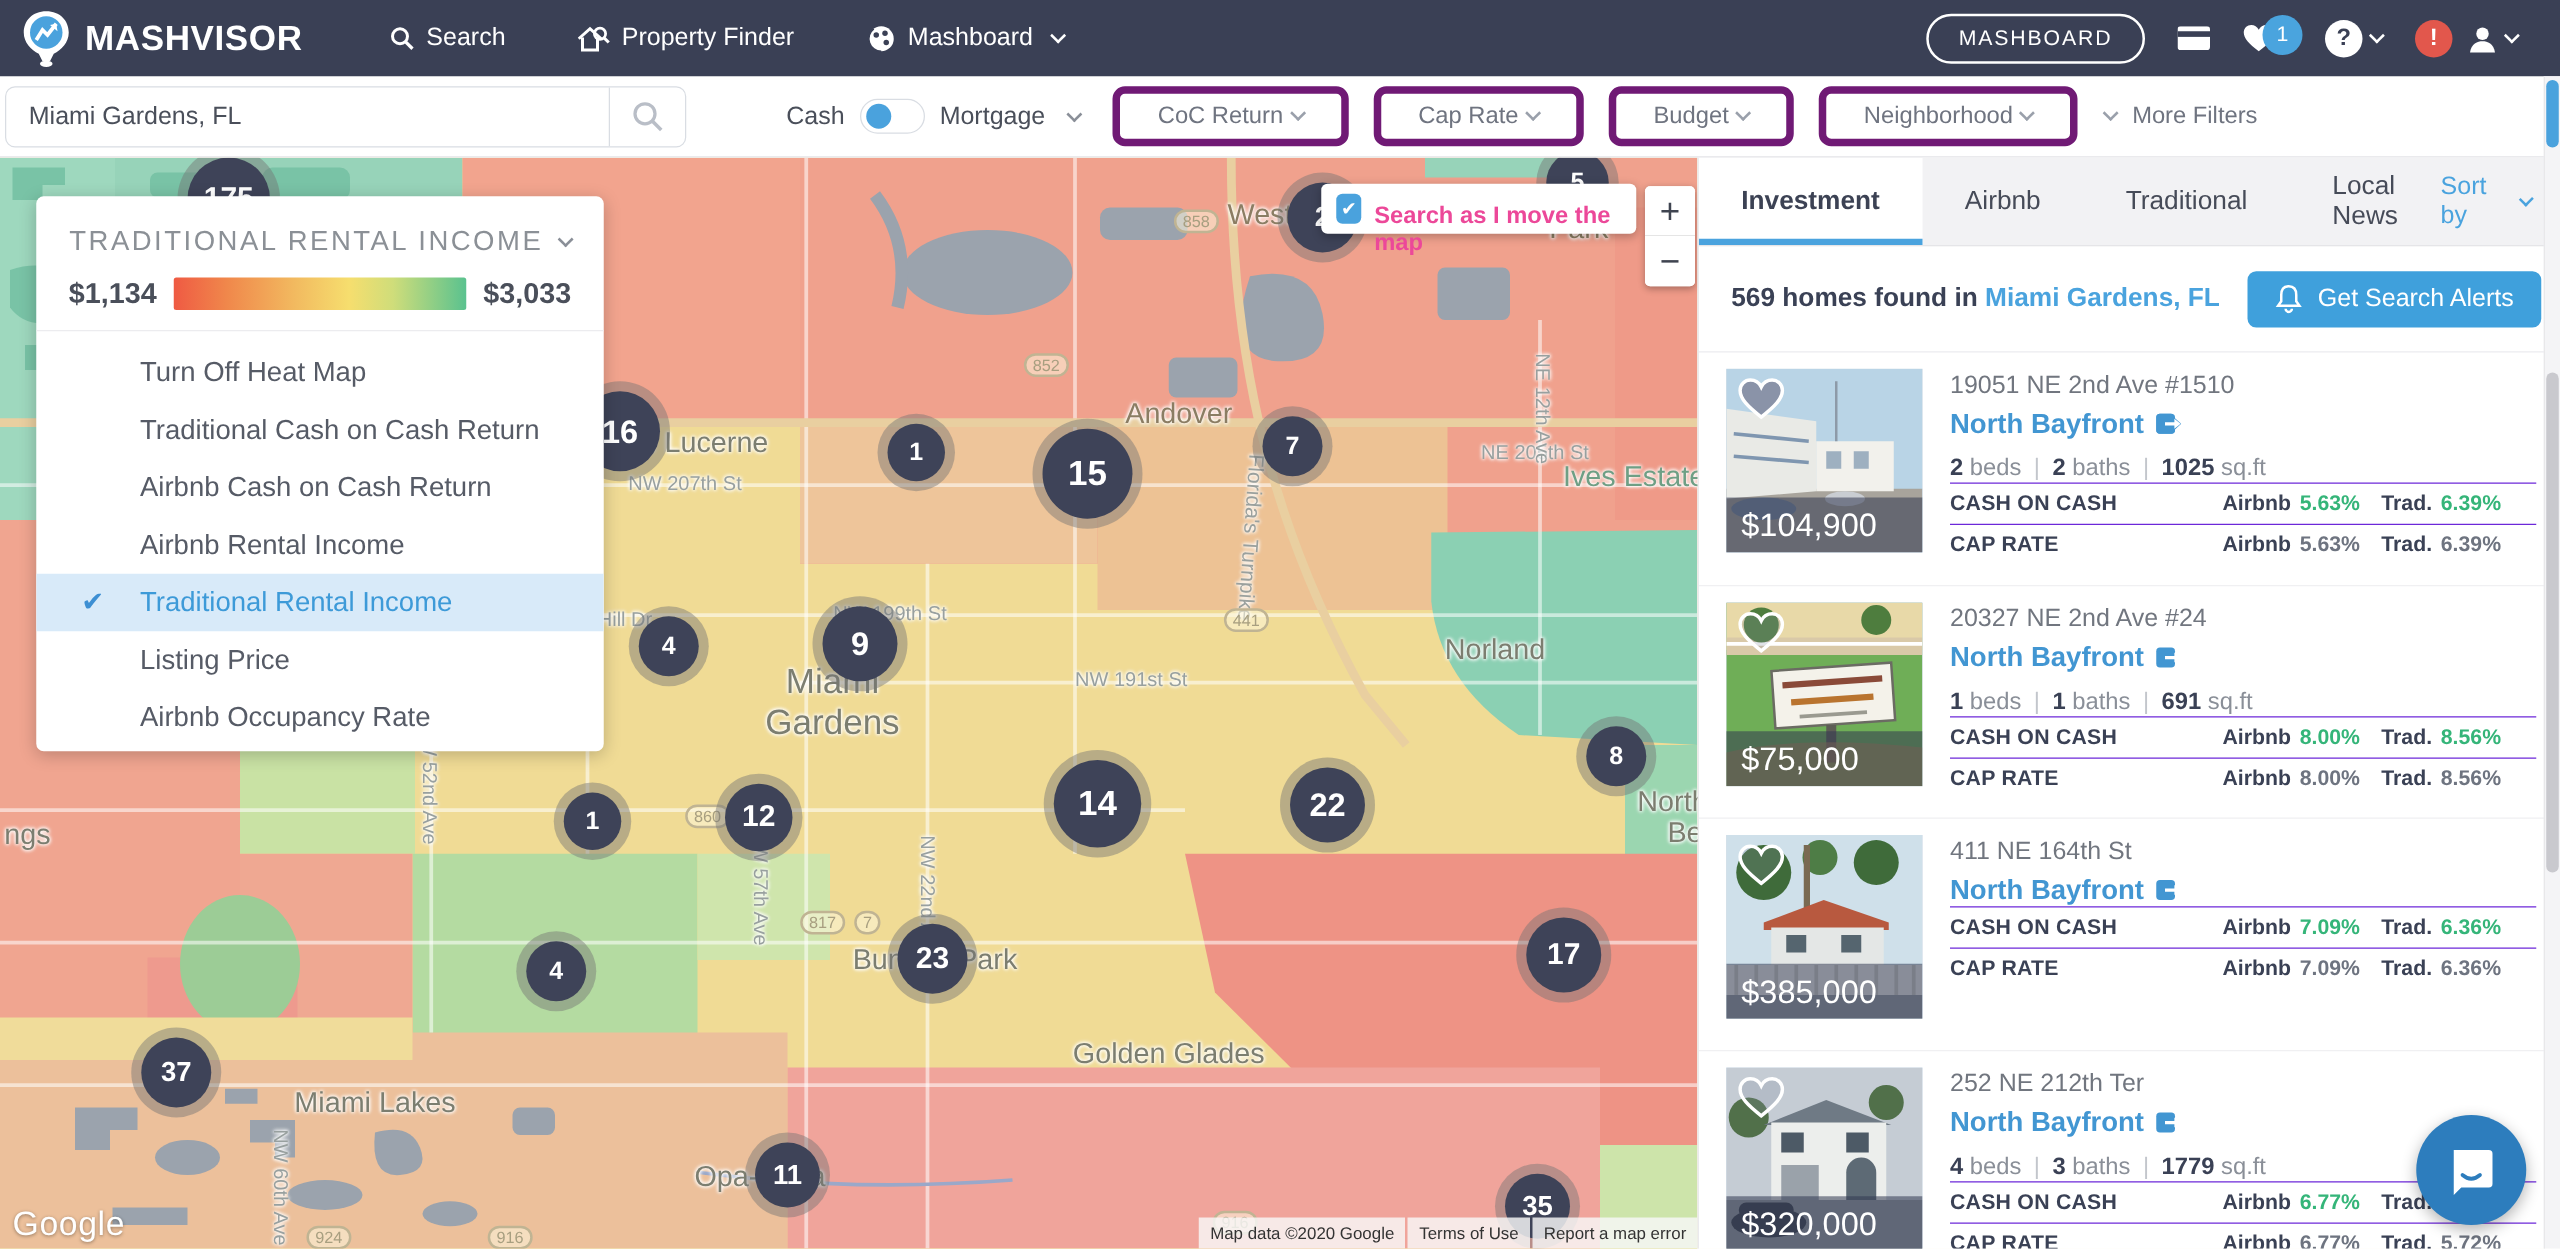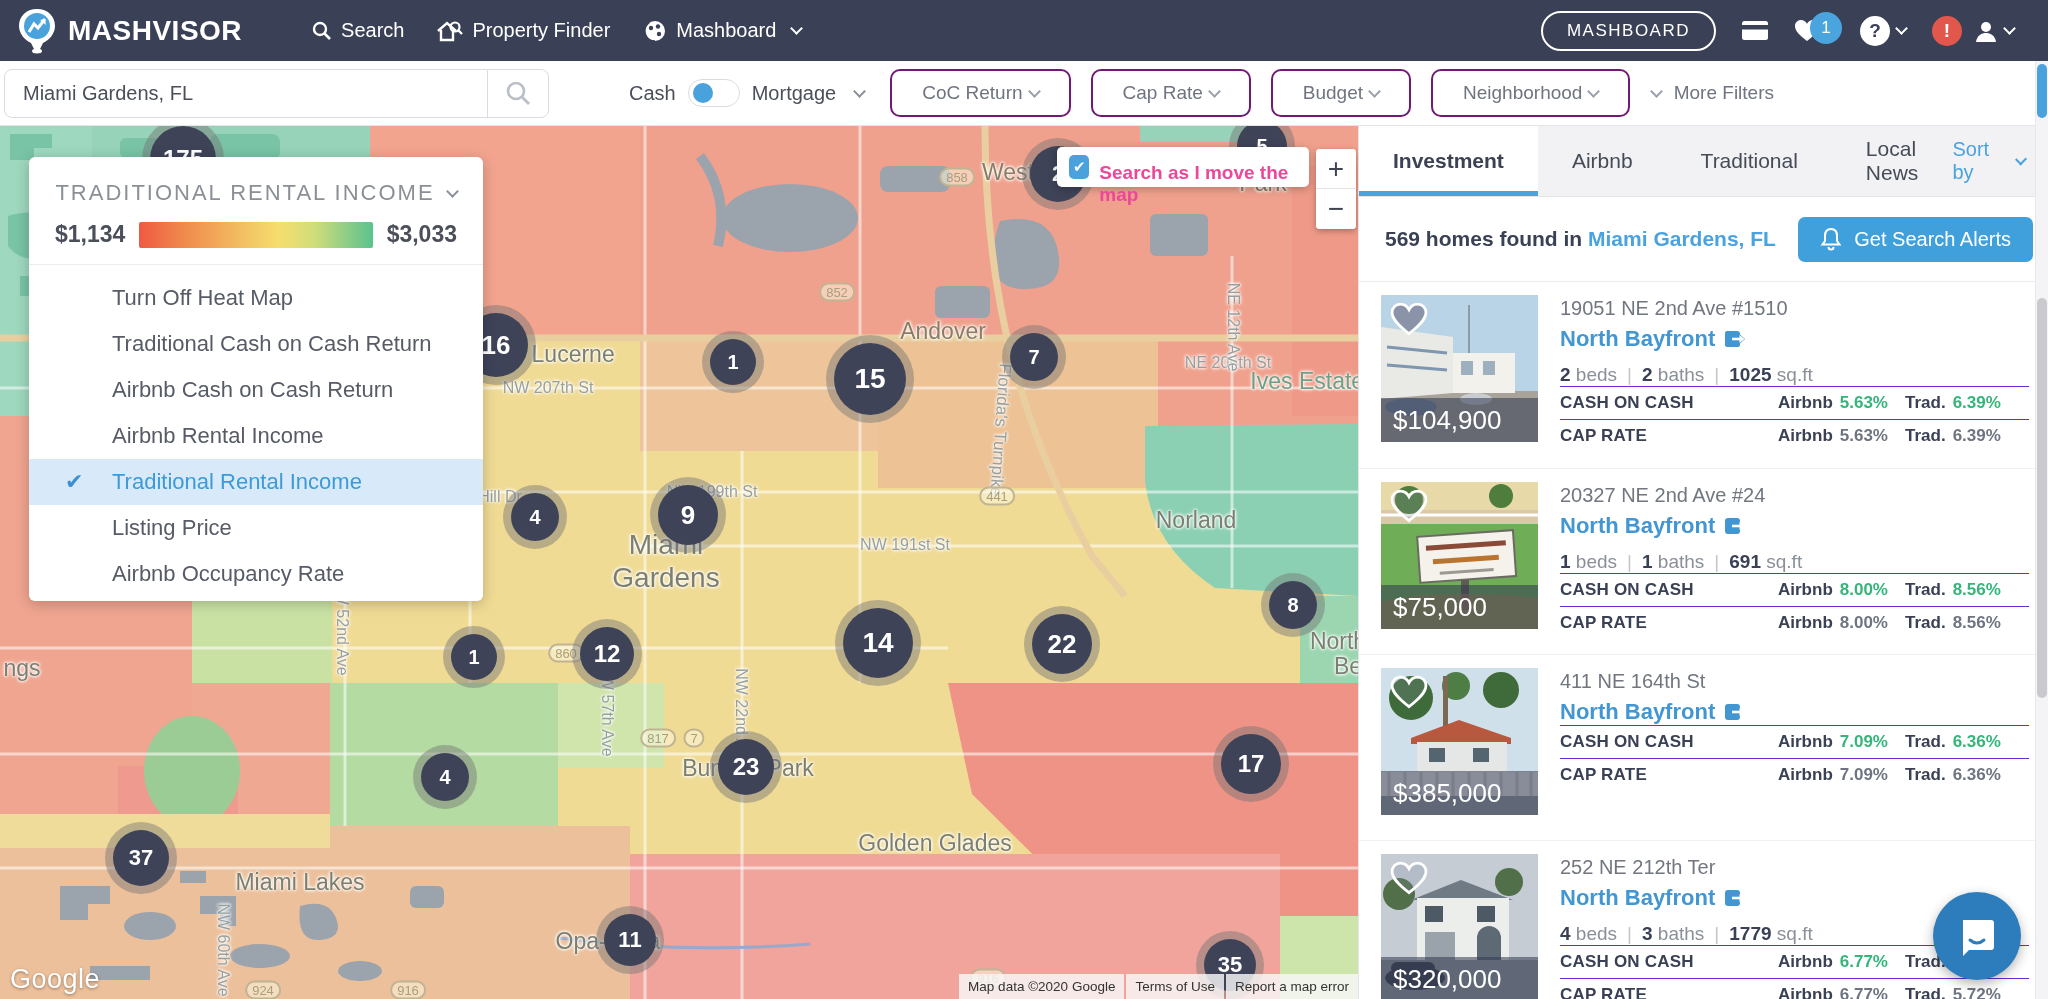--- a/index.html
+++ b/index.html
@@ -5,21 +5,21 @@
   * { margin:0; padding:0; box-sizing:border-box; }
   html,body { width:2048px; height:999px; overflow:hidden; background:#fff;
     font-family:"Liberation Sans", sans-serif; }
   .app { position:relative; width:2048px; height:999px; overflow:hidden; }
 
   
   .navbar { position:absolute; left:0; top:0; width:2048px; height:61px;
     background:#3a4055; display:flex; align-items:center; color:#fff; z-index:50; }
   .brand { display:flex; align-items:center; gap:10px; padding-left:16px; }
   .brand-text { font-size:28px; font-weight:bold; letter-spacing:.5px; }
-  .navlinks { display:flex; align-items:center; gap:33px; margin-left:70px;text-align:right; }
+  .navlinks { display:flex; align-items:center; gap:58px; margin-left:70px;text-align:right; }
   .navlink { display:flex; align-items:center; gap:9px; font-size:20px; color:#fff;
     text-decoration:none; cursor:pointer; }
   .nav-right { margin-left:auto; display:flex; align-items:center; gap:26px; padding-right:34px; }
   .mashboard-btn { background:transparent; border:2px solid #fff; border-radius:20px;
     color:#fff; font-size:17px; letter-spacing:1.5px; padding:8px 24px; cursor:pointer;
     font-family:inherit; }
   .icon-btn { position:relative; display:inline-flex; align-items:center; cursor:pointer; }
   .badge { position:absolute; left:16px; top:-7px; background:#4aa4de; color:#fff;
     width:32px; height:32px; border-radius:50%; display:flex; align-items:center;
     justify-content:center; font-size:17px; }
@@ -44,21 +44,21 @@
     color:#4a4f5a; padding:0 18px; font-family:inherit; background:transparent; }
   .sdiv { width:1px; height:100%; background:#d9dde3; }
   .magwrap { width:60px; display:flex; align-items:center; justify-content:center; }
   .f-toggle { display:flex; align-items:center; gap:12px; margin-left:80px;
     font-size:20px; color:#4a4f5a; }
   .toggle { width:52px; height:28px; border:1px solid #d9dde3; border-radius:15px;
     background:#fff; position:relative; cursor:pointer; display:inline-block; }
   .knob { position:absolute; left:4px; top:3px; width:20px; height:20px;
     border-radius:50%; background:#4aa2dd; }
   .fbtns { display:flex; align-items:center; gap:20px; margin-left:26px; }
-  .fbtn { height:48px; padding:0 30px; border:2px solid #701a75; border-radius:10px;
+  .fbtn { height:48px; padding:0 30px; border:6px solid #701a75; border-radius:10px;
     background:#fff; font-size:19px; color:#6f7480; font-family:inherit; cursor:pointer; }
   .fbtn .chev { border-color:#9aa0ab; }
   .morefilters { font-size:19px; color:#6f7480; margin-left:22px; cursor:pointer; }
   .morefilters .chev { border-color:#9aa0ab; }
 
   
   .map { position:absolute; left:0; top:126px; width:1358px; height:873px;
     overflow:hidden; background:#f0db95; }
   .basemap { position:absolute; left:0; top:0; width:1358px; height:873px; }
   .mlabel { position:absolute; transform:translate(-50%,-50%); white-space:nowrap;

